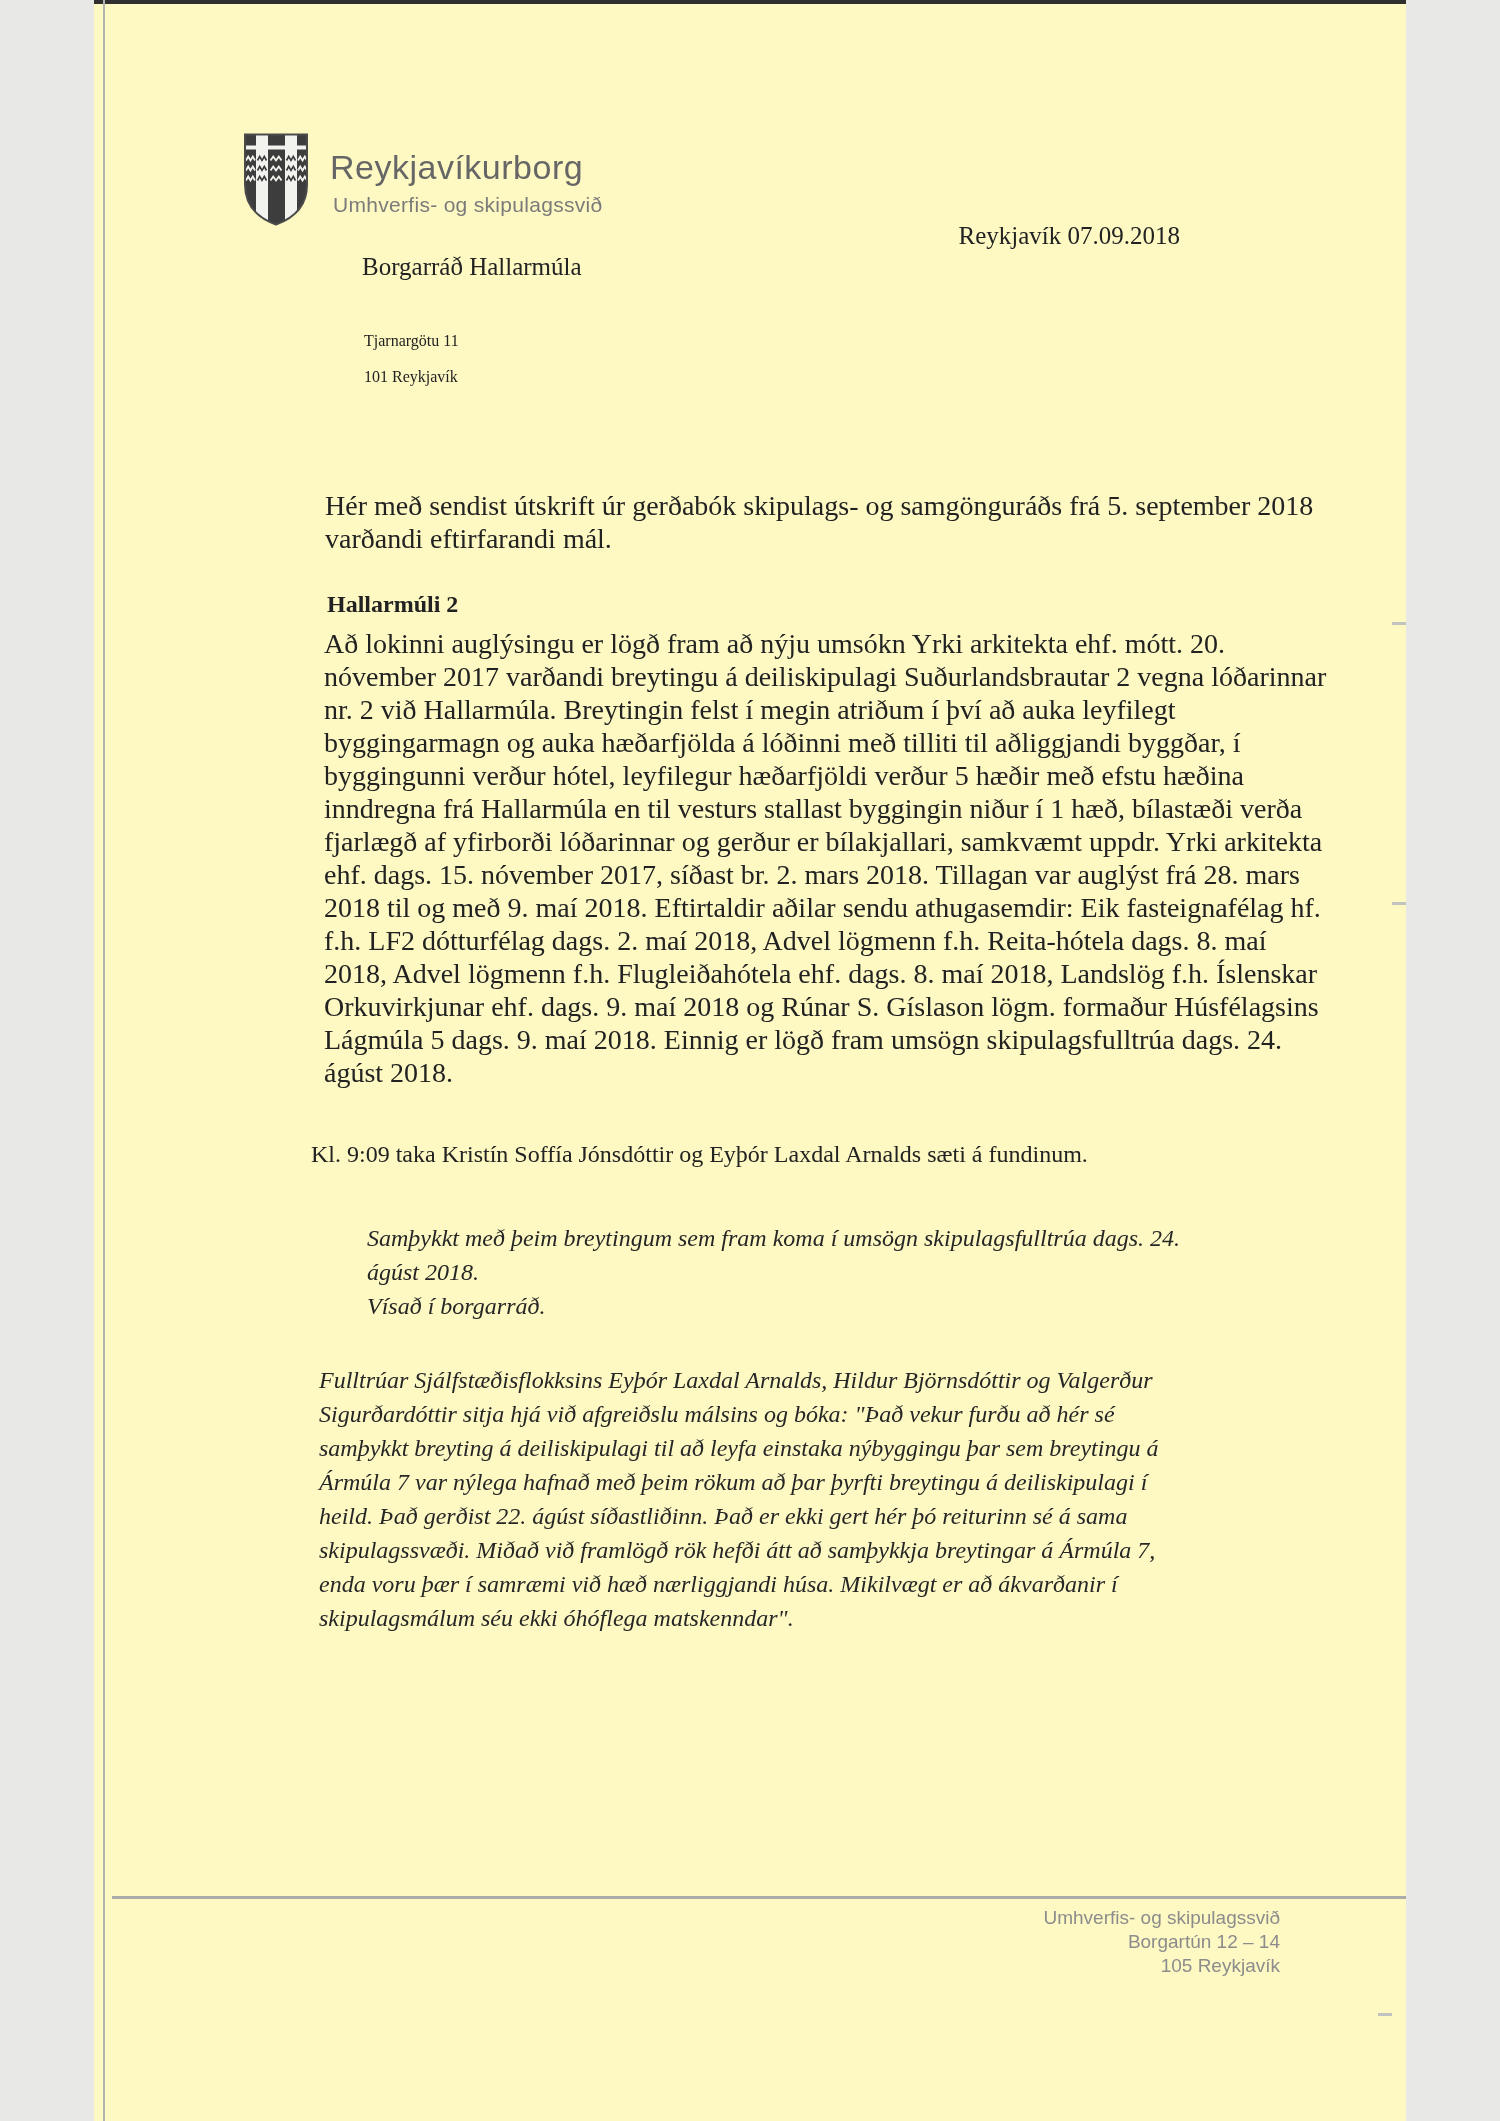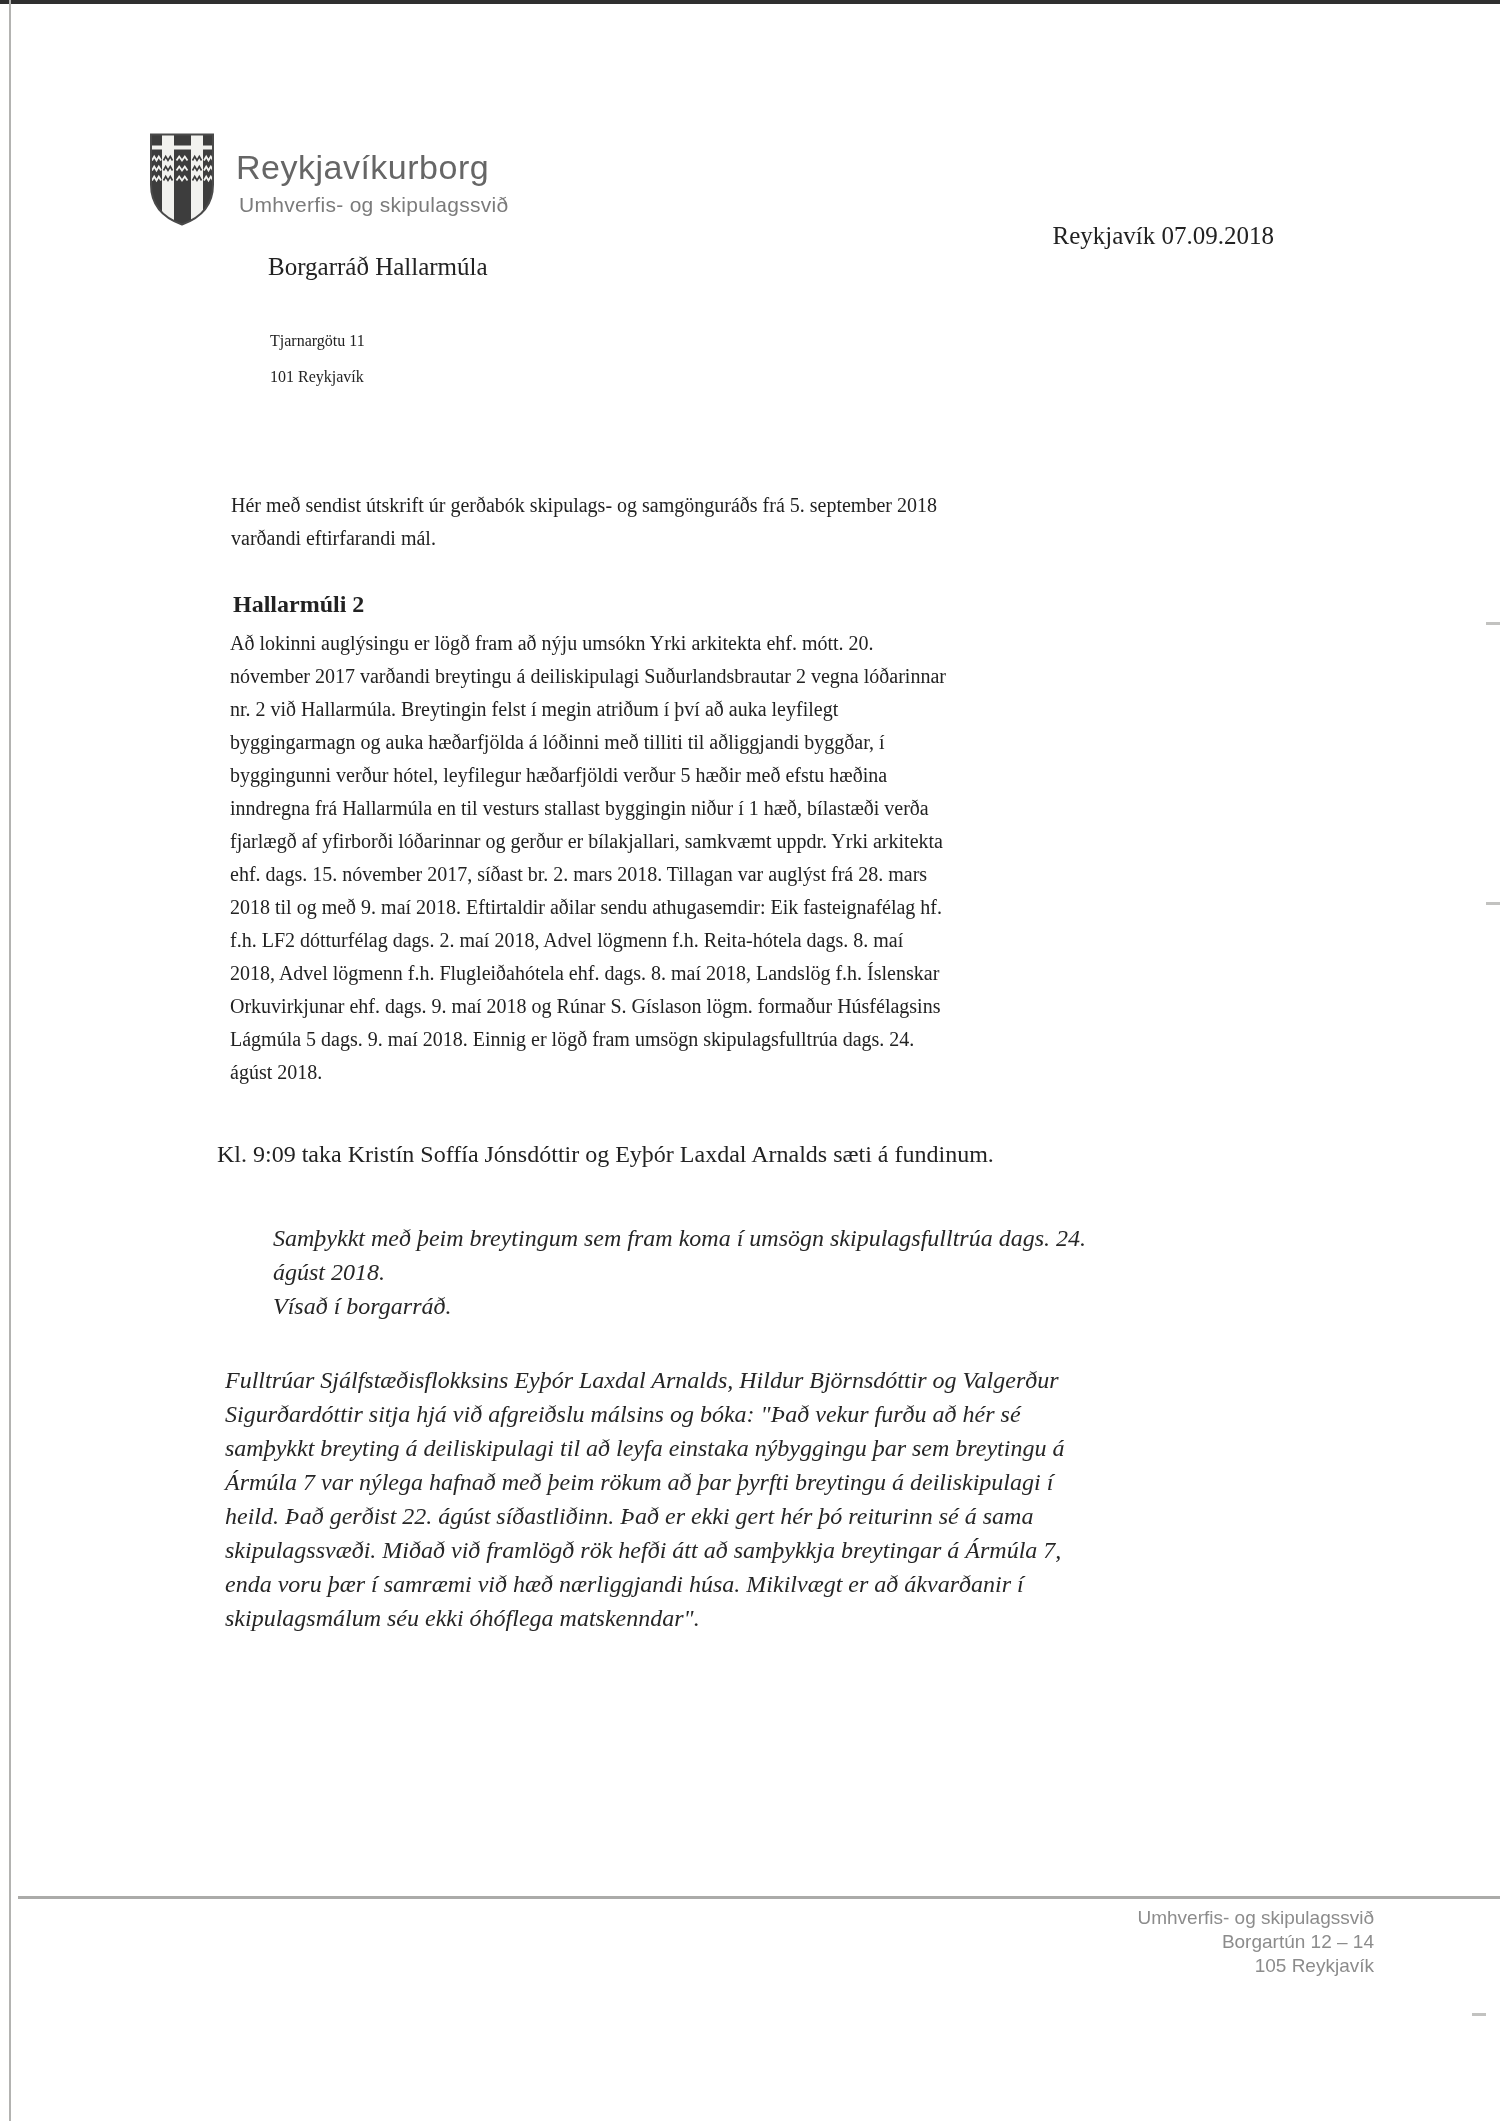--- a/index.html
+++ b/index.html
@@ -1,20 +1,20 @@
 <!DOCTYPE html>
 <html><head>
 <meta charset="utf-8">
 <style>
   html,body{margin:0;padding:0;background:#e8e8e6;}
   #page{
     position:relative;
-    width:1500px;height:2121px;
+    width:1312px;height:2121px;
     margin:0 auto;
-    background:#ffffff;
+    background:#fef9c3;
     overflow:hidden;
     font-family:"Liberation Serif","DejaVu Serif",serif;
     color:#222;
   }
   .abs{position:absolute;}
   .prelines{white-space:pre-line;}
   
   .top-edge{left:0;top:0;width:1500px;height:4px;background:#2f2f2f;}
   .left-edge{left:9px;top:0;width:2px;height:2121px;background:#b3b3b1;}
   .right-mark{width:14px;height:3px;background:#c2c2c0;}
@@ -26,21 +26,21 @@
   }
   .logo-subtitle{
     left:239px;top:193px;
     font-family:"Liberation Sans","DejaVu Sans",sans-serif;
     font-size:21px;color:#7b7b7b;letter-spacing:0.3px;
   }
   .date-line{right:226px;top:222px;font-size:25px;}
   .recipient{left:268px;top:253px;font-size:25px;}
   .address-block{left:270px;top:323px;font-size:16px;line-height:36px;}
   
-  .body-par{font-size:20px;line-height:33px;width:1090px;}
+  .body-par{font-size:28px;line-height:33px;width:1090px;}
   .intro{left:231px;top:489px;}
   .case-title{left:233px;top:591px;font-size:24px;font-weight:bold;}
   .case-par{left:230px;top:627px;}
   .attendance{left:217px;top:1141px;font-size:24px;}
   .italic-par{font-style:italic;font-size:24px;line-height:34px;width:1100px;color:#262626;}
   .decision{left:227px;top:1221px;margin-left:46px;}
   .dissent1{left:225px;top:1363px;}
   .dissent2{left:223px;top:1661px;}
   
   .footer-rule{left:18px;top:1896px;width:1482px;height:3px;background:#ababa9;}

